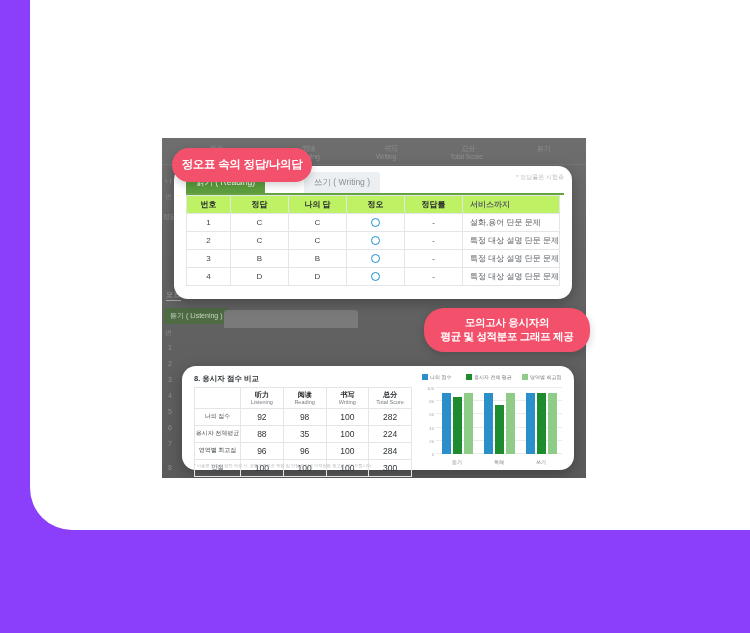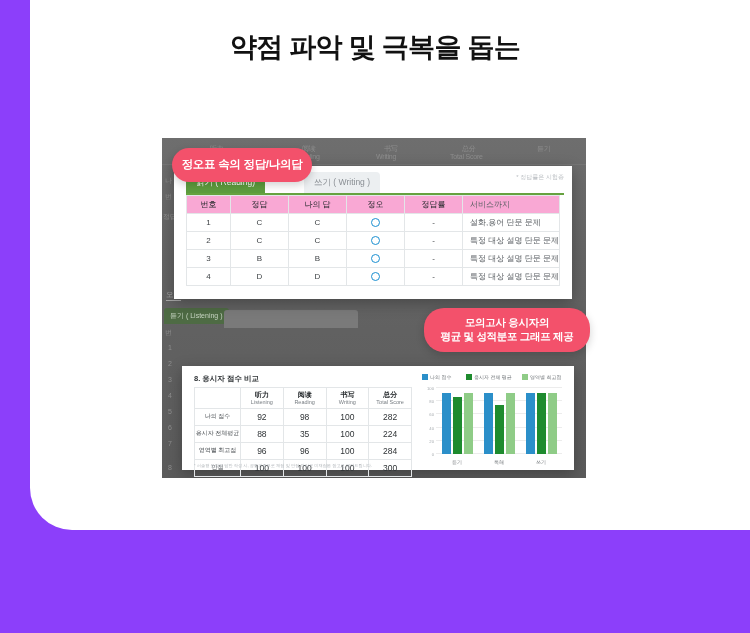--- a/index.html
+++ b/index.html
@@ -41,21 +41,21 @@
   .bg-tab{
     position:absolute;background:#4e6b44;border-radius:3px 3px 0 0;
     color:#c9d6c4;font-size:7px;padding:3px 6px;white-space:nowrap;
   }
   .bg-tab.inactive{background:#7a7a7a;color:#b4b4b4;}
   .bg-label{position:absolute;color:#a9a9a9;font-size:7.5px;}
   .bg-underline{border-bottom:1px solid #a9a9a9;}
 
   
   .card{
-    position:absolute;background:#ffffff;border-radius:0;
+    position:absolute;background:#ffffff;border-radius:14px;
     box-shadow:0 4px 14px rgba(0,0,0,.28);
   }
   #answer-card{left:12px;top:28px;width:398px;height:133px;}
   #score-card{left:20px;top:228px;width:392px;height:104px;}
 
   
   .tabs{position:absolute;left:12px;top:6px;height:22px;}
   .tab{
     position:absolute;top:0;height:21px;line-height:21px;
     background:#eceff1;border-radius:4px 4px 0 0;
@@ -72,21 +72,21 @@
 
   table.grid{
     position:absolute;left:12px;top:29px;right:8px;
     border-collapse:collapse;table-layout:fixed;
   }
   table.grid th,table.grid td{
     border:1px solid #e3e6e8;
     font-size:8px;color:#3f4346;text-align:center;
     height:17px;padding:0;
   }
-  table.grid th{font-weight:normal;color:#24282b;background:#f9a8d4;font-size:8px;}
+  table.grid th{font-weight:bold;color:#24282b;background:#bef264;font-size:8px;}
   table.grid td.type,table.grid th.type{text-align:left;padding-left:7px;color:#5a5f63;}
   .ox{
     display:inline-block;width:7px;height:7px;border:1.6px solid #1a8fd1;
     border-radius:50%;vertical-align:middle;
   }
   .dash{color:#9aa0a5;}
 
   
   .score-title{
     position:absolute;left:12px;top:8px;font-size:7.5px;font-weight:bold;color:#2c3033;
@@ -141,21 +141,20 @@
     font-size:10.5px;display:flex;flex-direction:column;
     align-items:center;justify-content:center;
   }
 </style>
 </head>
 <body>
 
 <div class="white-panel"></div>
 
 <div class="headline">
-  <div>약점 파악 및 극복을 돕는</div>
 </div>
 
 <div class="stage">
   <div class="stage-bg"></div>
 
   <div class="bg-row bg-colhead" style="left:48px;">听力</div>
   <div class="bg-row" style="left:42px;top:15px;">Listening</div>
   <div class="bg-row bg-colhead" style="left:140px;">阅读</div>
   <div class="bg-row" style="left:133px;top:15px;">Reading</div>
   <div class="bg-row bg-colhead" style="left:222px;">书写</div>

